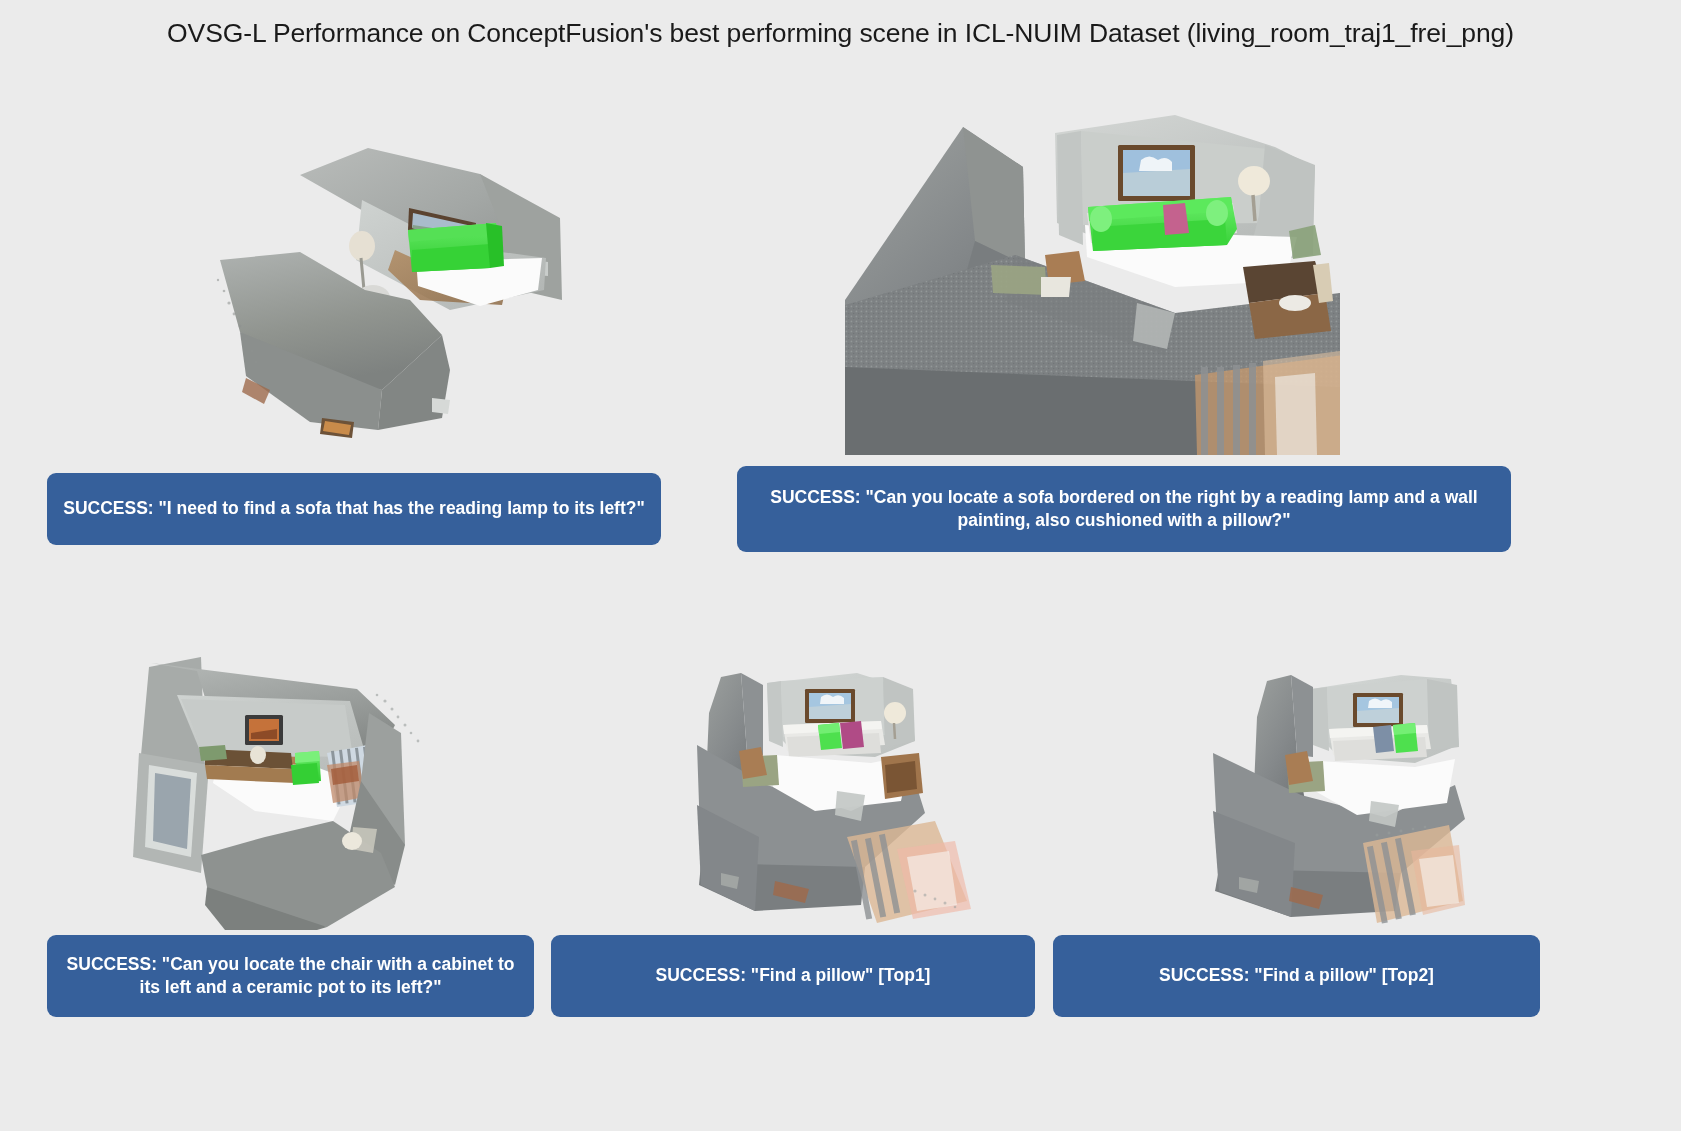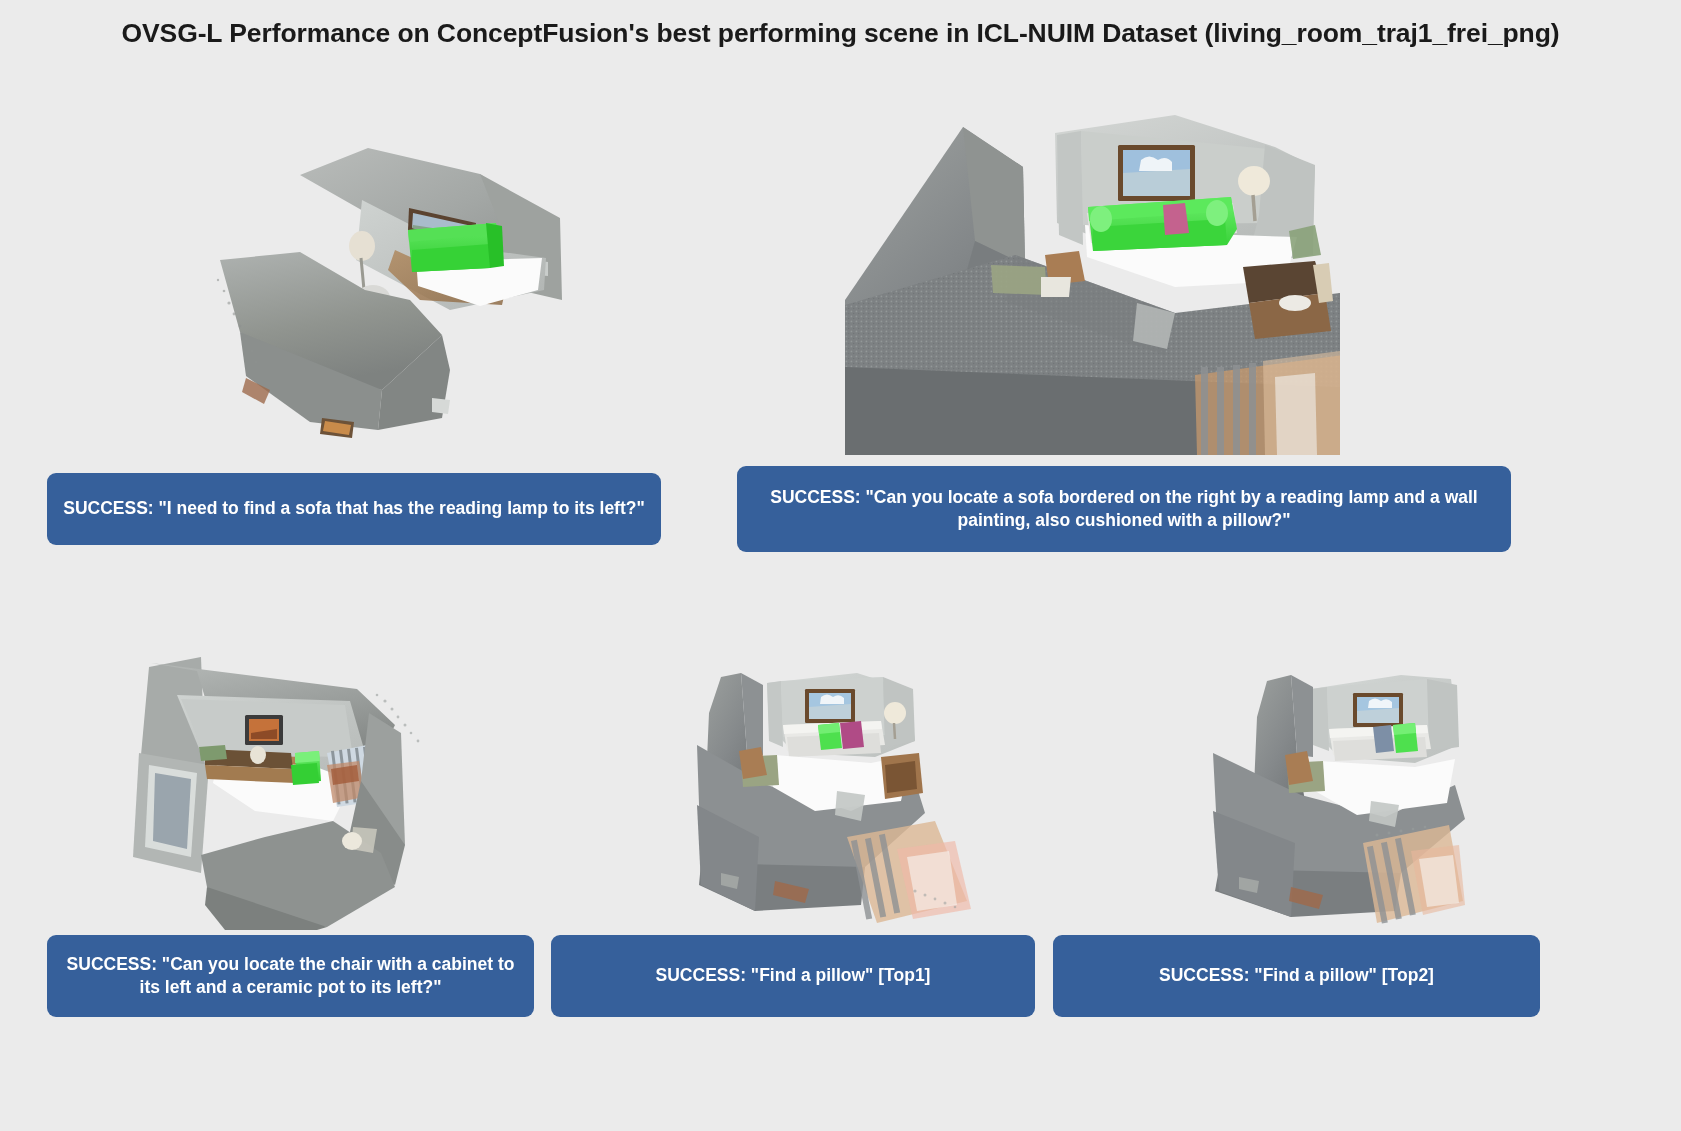--- a/index.html
+++ b/index.html
@@ -21,21 +21,21 @@
     background: #ebebeb;
   }
   .fig-title {
     position: absolute;
     left: 0;
     top: 18px;
     width: 1681px;
     text-align: center;
     font-size: 26.5px;
     color: #1a1a1a;
-    font-weight: 700;
+    font-weight: 400;
     letter-spacing: -0.1px;
     white-space: nowrap;
   }
   
   .panel {
     position: absolute;
   }
   .panel-img {
     position: absolute;
     left: 0;

